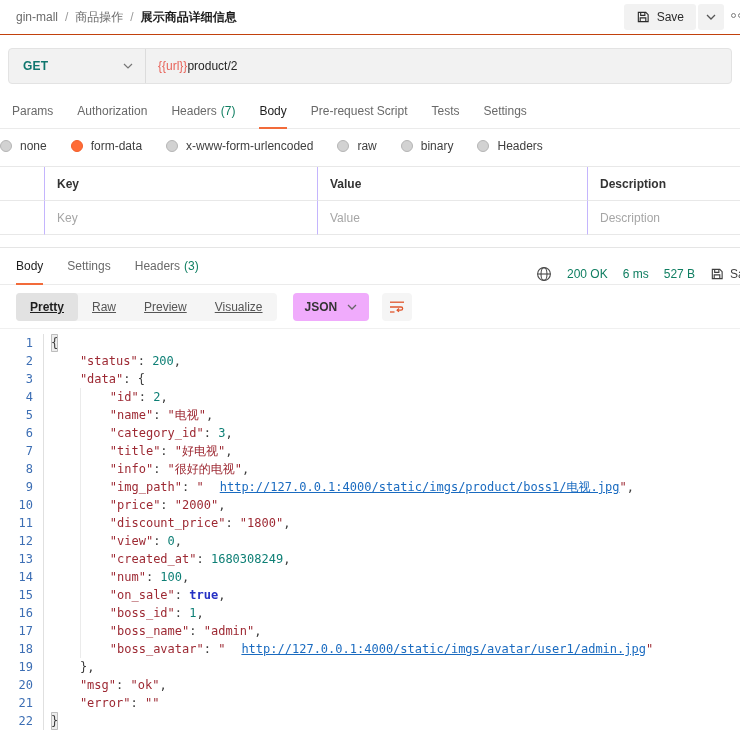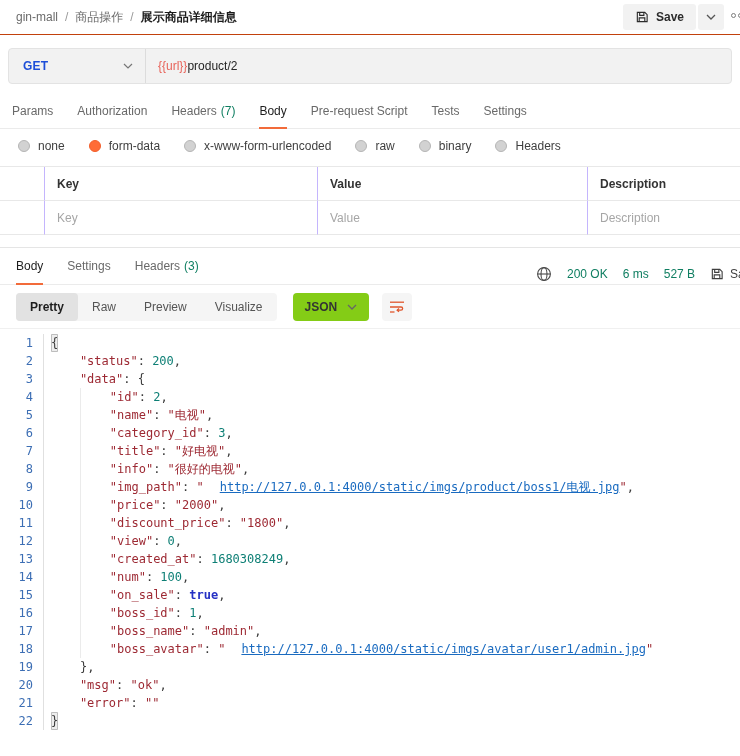--- a/index.html
+++ b/index.html
@@ -10,41 +10,41 @@
   }
   svg{display:block;}
   
   .topbar{height:34px;display:flex;align-items:center;padding:0 16px;border-bottom:1px solid #c2410c;position:relative;}
   .breadcrumb{display:flex;align-items:center;gap:7px;font-size:12px;}
   .crumb{color:#6b6b6b;cursor:pointer;}
   .crumb.last{color:#1a1a1a;font-weight:700;}
   .bsep{color:#9a9a9a;}
   .savewrap{margin-left:auto;display:flex;align-items:center;gap:2px;}
   .savebtn{display:flex;align-items:center;gap:7px;background:#f2f2f2;border:none;border-radius:3px;
-    padding:6px 12px;font-size:12px;font-weight:700;color:#2b2b2b;font-family:inherit;cursor:pointer;}
+    padding:6px 12px;font-size:12px;font-weight:400;color:#2b2b2b;font-family:inherit;cursor:pointer;}
   .savechev{background:#f2f2f2;border:none;border-radius:3px;padding:9px 8px;cursor:pointer;}
   .edgedots{position:absolute;left:731px;top:13px;display:flex;gap:2px;}
   .edgedots i{width:5px;height:5px;border:1px solid #7d7d7d;border-radius:50%;box-sizing:border-box;}
   
   .urlrow{padding:13px 8px 9px;}
   .urlgroup{display:flex;align-items:stretch;height:36px;background:#f2f2f2;border:1px solid #e3e3e3;border-radius:4px;box-sizing:border-box;}
   .method{width:110px;flex:none;display:flex;align-items:center;justify-content:space-between;padding:0 12px 0 14px;cursor:pointer;}
-  .method .mlabel{font-size:12px;font-weight:700;color:#1d4ed8;letter-spacing:.2px;}
+  .method .mlabel{font-size:12px;font-weight:700;color:#0f766e;letter-spacing:.2px;}
   .msep{width:1px;background:#dcdcdc;}
   .urltext{display:flex;align-items:center;padding-left:12px;font-size:12px;cursor:text;}
   .urlvar{color:#e8635a;}
   .urlpath{color:#262626;}
   
   .tabrow{display:flex;gap:24px;padding-left:12px;height:36px;border-bottom:1px solid #ebebeb;box-sizing:border-box;}
   .tab{display:flex;align-items:center;gap:4px;font-size:12px;color:#696969;cursor:pointer;
     border-bottom:2px solid transparent;margin-bottom:-1px;padding-top:1px;}
   .tab.active{color:#1d1d1d;border-bottom-color:#f26b3a;}
   .tcount{color:#0f7e61;}
   
-  .radiorow{display:flex;align-items:center;gap:24px;height:34px;padding-left:18px;}
+  .radiorow{display:flex;align-items:center;gap:24px;height:34px;}
   .radio{display:flex;align-items:center;gap:8px;font-size:12px;color:#3f3f3f;cursor:pointer;}
   .dot{width:12px;height:12px;border-radius:50%;background:#d2d2d2;border:1px solid #b5b5b5;box-sizing:border-box;flex:none;}
   .dot.sel{background:#ff6c37;border-color:#f25e2b;}
   
   .ftable{margin-top:3px;display:grid;grid-template-columns:45px 273px 270px 1fr;border-top:1px solid #e8e8e8;}
   .fcell{height:34px;line-height:34px;border-bottom:1px solid #e8e8e8;border-right:1px solid #c4b5fd;
     padding-left:12px;font-size:12px;box-sizing:border-box;overflow:hidden;}
   .fcell.lastcol{border-right:none;}
   .fcell.chk{padding-left:0;}
   .fhead{font-weight:700;color:#333;}
@@ -53,23 +53,23 @@
   
   .resphead{height:37px;display:flex;gap:24px;padding-left:16px;border-bottom:1px solid #ebebeb;box-sizing:border-box;position:relative;}
   .respmeta{position:absolute;left:536px;top:8px;height:36px;display:flex;align-items:center;gap:15px;
     font-size:12px;color:#0f7e61;white-space:nowrap;}
   .metaitem{cursor:default;}
   .saveresp{display:flex;align-items:center;gap:6px;color:#3f3f3f;cursor:pointer;}
   
   .viewbar{display:flex;align-items:center;padding:8px 0 7px 16px;}
   .seg{display:inline-flex;background:#f5f5f5;border-radius:4px;}
   .segbtn{padding:7px 14px;font-size:12px;color:#555;background:transparent;border:none;border-radius:4px;
-    font-family:inherit;cursor:pointer;}
+    font-family:inherit;cursor:pointer;text-decoration:underline;}
   .segbtn.sel{background:#e2e2e2;color:#1e1e1e;font-weight:700;}
-  .jsonbtn{margin-left:16px;display:inline-flex;align-items:center;gap:10px;background:#84cc16;border:none;
+  .jsonbtn{margin-left:16px;display:inline-flex;align-items:center;gap:10px;background:#f0abfc;border:none;
     border-radius:4px;padding:7px 12px;font-size:12px;color:#333;font-weight:700;font-family:inherit;cursor:pointer;}
   .wrapbtn{margin-left:13px;width:30px;height:28px;background:#f5f5f5;border:none;border-radius:4px;
     display:flex;align-items:center;justify-content:center;cursor:pointer;}
   
   .codearea{border-top:1px solid #f0f0f0;padding-top:5px;}
   .cl{display:flex;height:18px;font:12px/18px "DejaVu Sans Mono","Liberation Mono",monospace;white-space:pre;}
   .ln{flex:none;width:43px;text-align:right;padding-right:10px;color:#3c6eb4;box-sizing:border-box;}
   .ct{flex:1;display:flex;align-items:stretch;border-left:1px solid #e0e0e0;padding-left:7px;}
   .iu{flex:none;width:4ch;}
   .iu.g{border-left:1px solid #ebebeb;}

